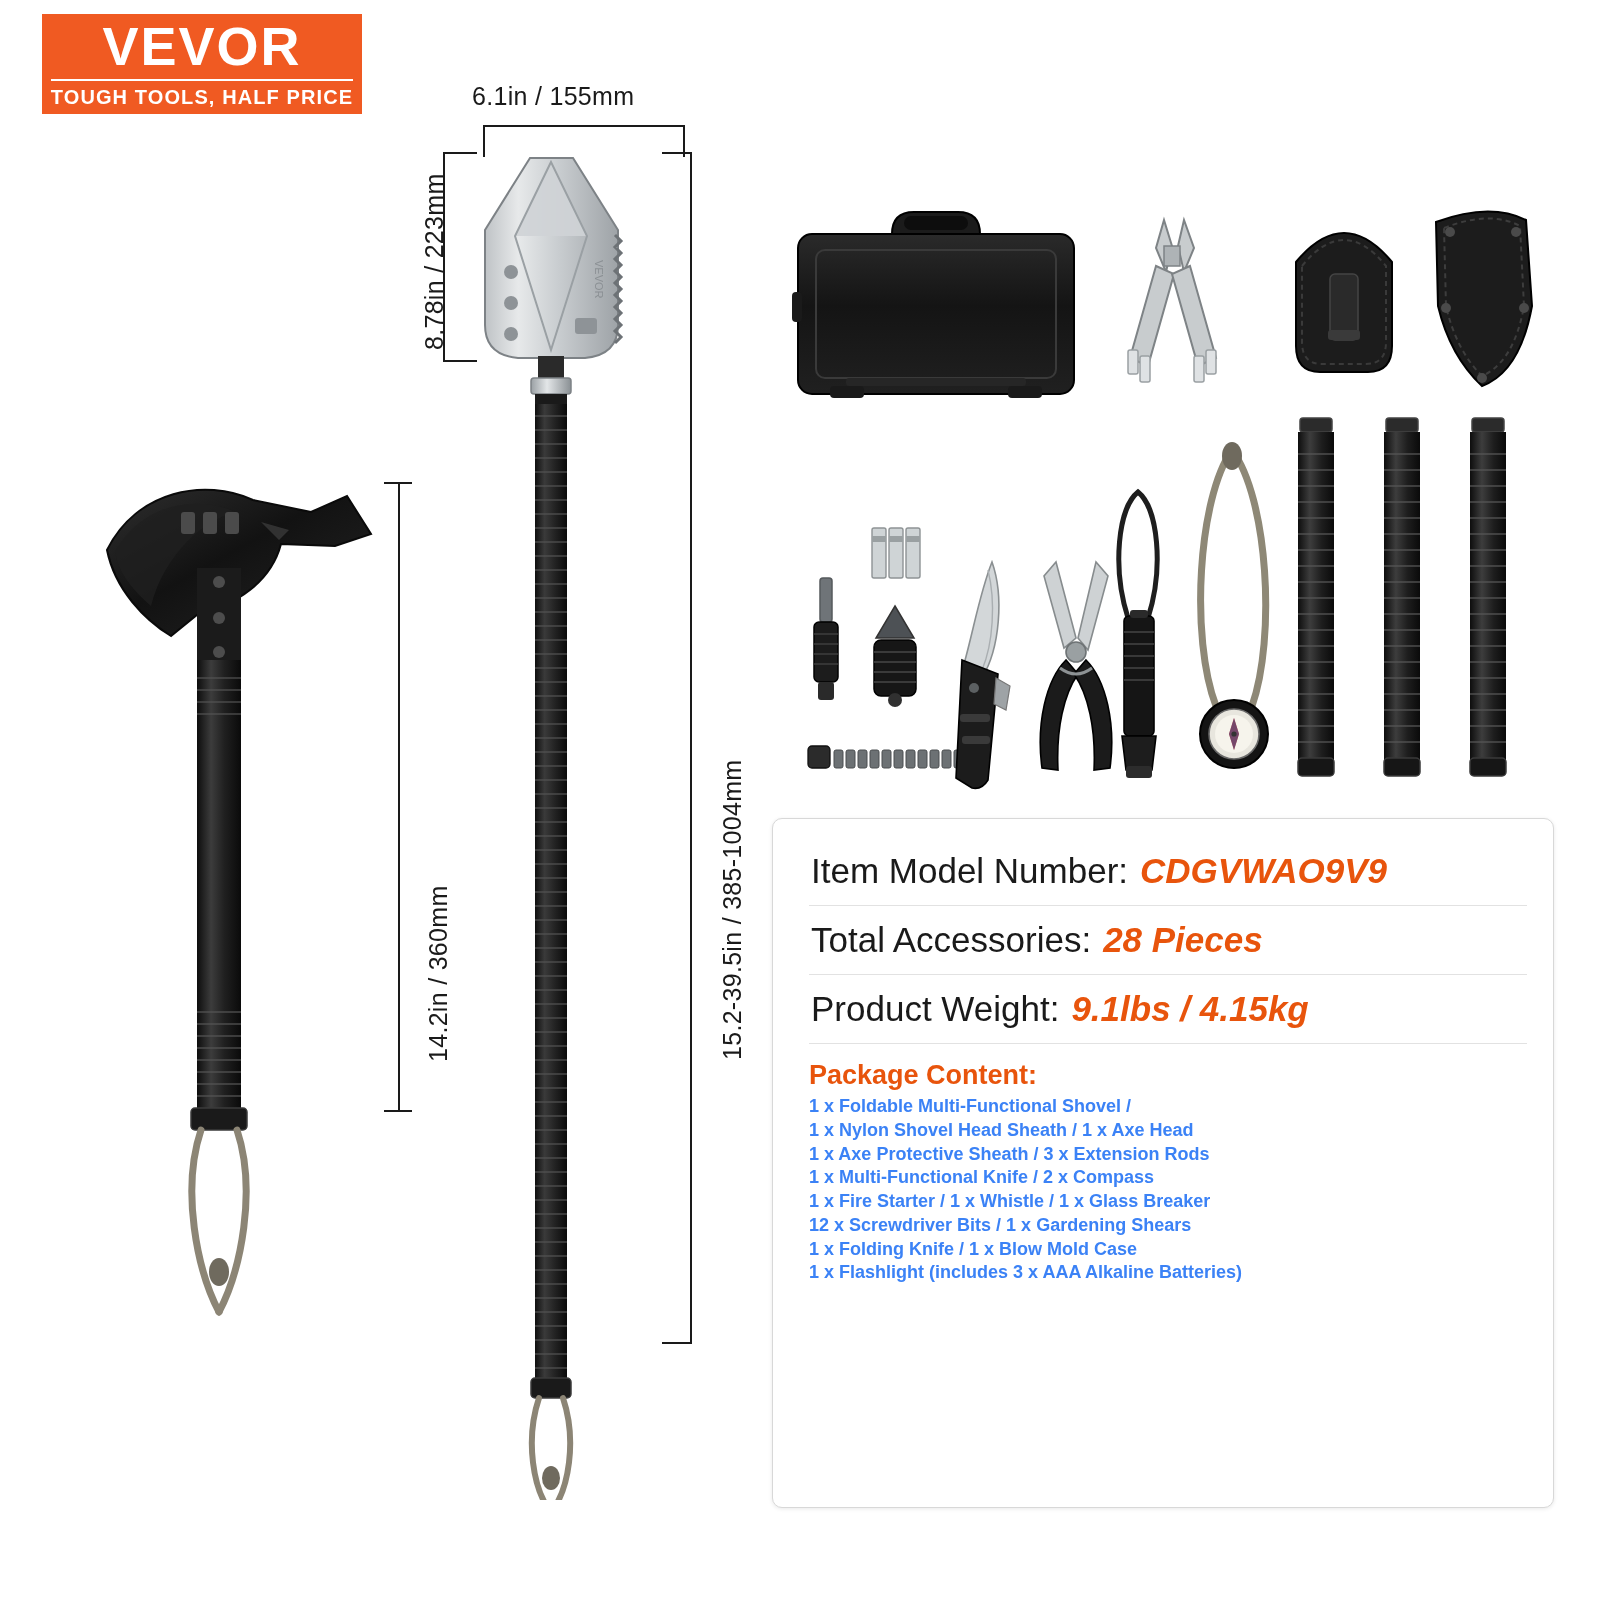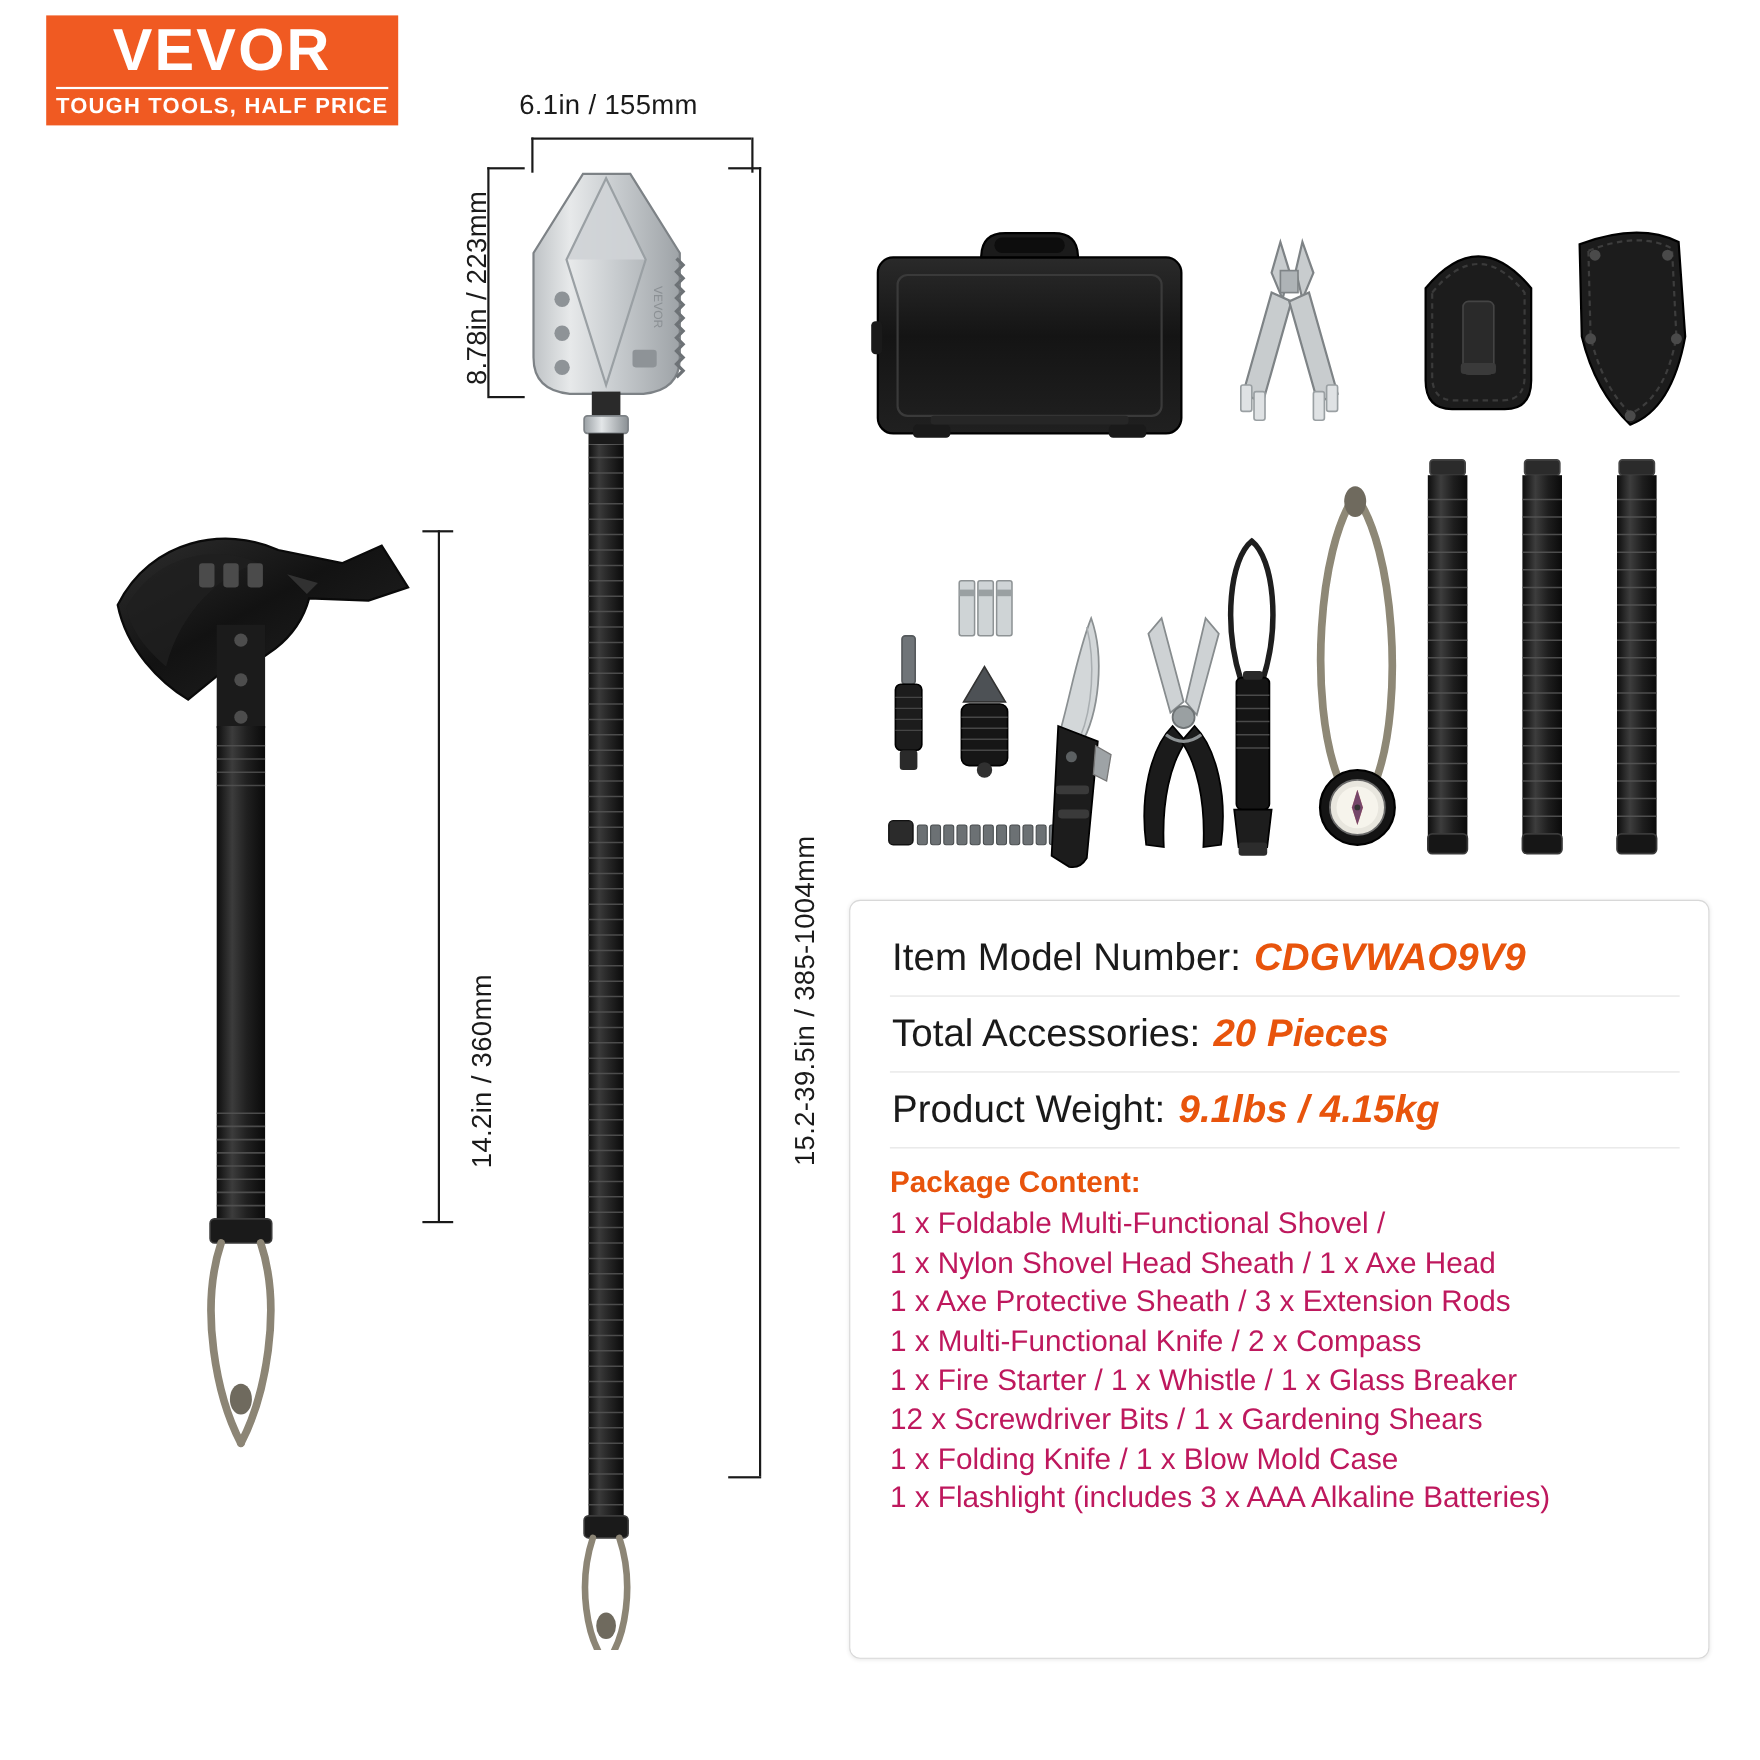--- a/index.html
+++ b/index.html
@@ -111,23 +111,23 @@
   #package-content {
     padding-top: 16px;
   }
   #package-content .pc-title {
     color: #e8540c;
     font-size: 27px;
     font-weight: bold;
     margin-bottom: 4px;
   }
   #package-content .pc-line {
-    color: #be185d;
-    font-size: 27px;
-    font-weight: normal;
+    color: #3b82f6;
+    font-size: 18px;
+    font-weight: bold;
     line-height: 1.32;
     white-space: nowrap;
   }
 </style>
 </head>
 <body>
 
 <div id="brand-logo">
   <div class="brand-name">VEVOR</div>
   <div class="brand-tagline">TOUGH TOOLS, HALF PRICE</div>
@@ -613,21 +613,21 @@
 
 <div id="spec-card">
 
   <div class="spec-row">
     <span class="spec-key">Item Model Number:</span>
     <span class="spec-val">CDGVWAO9V9</span>
   </div>
 
   <div class="spec-row">
     <span class="spec-key">Total Accessories:</span>
-    <span class="spec-val">20 Pieces</span>
+    <span class="spec-val">28 Pieces</span>
   </div>
 
   <div class="spec-row">
     <span class="spec-key">Product Weight:</span>
     <span class="spec-val">9.1lbs / 4.15kg</span>
   </div>
 
   <div id="package-content">
     <div class="pc-title">Package Content:</div>
     <div class="pc-line">1 x Foldable Multi-Functional Shovel /</div>

